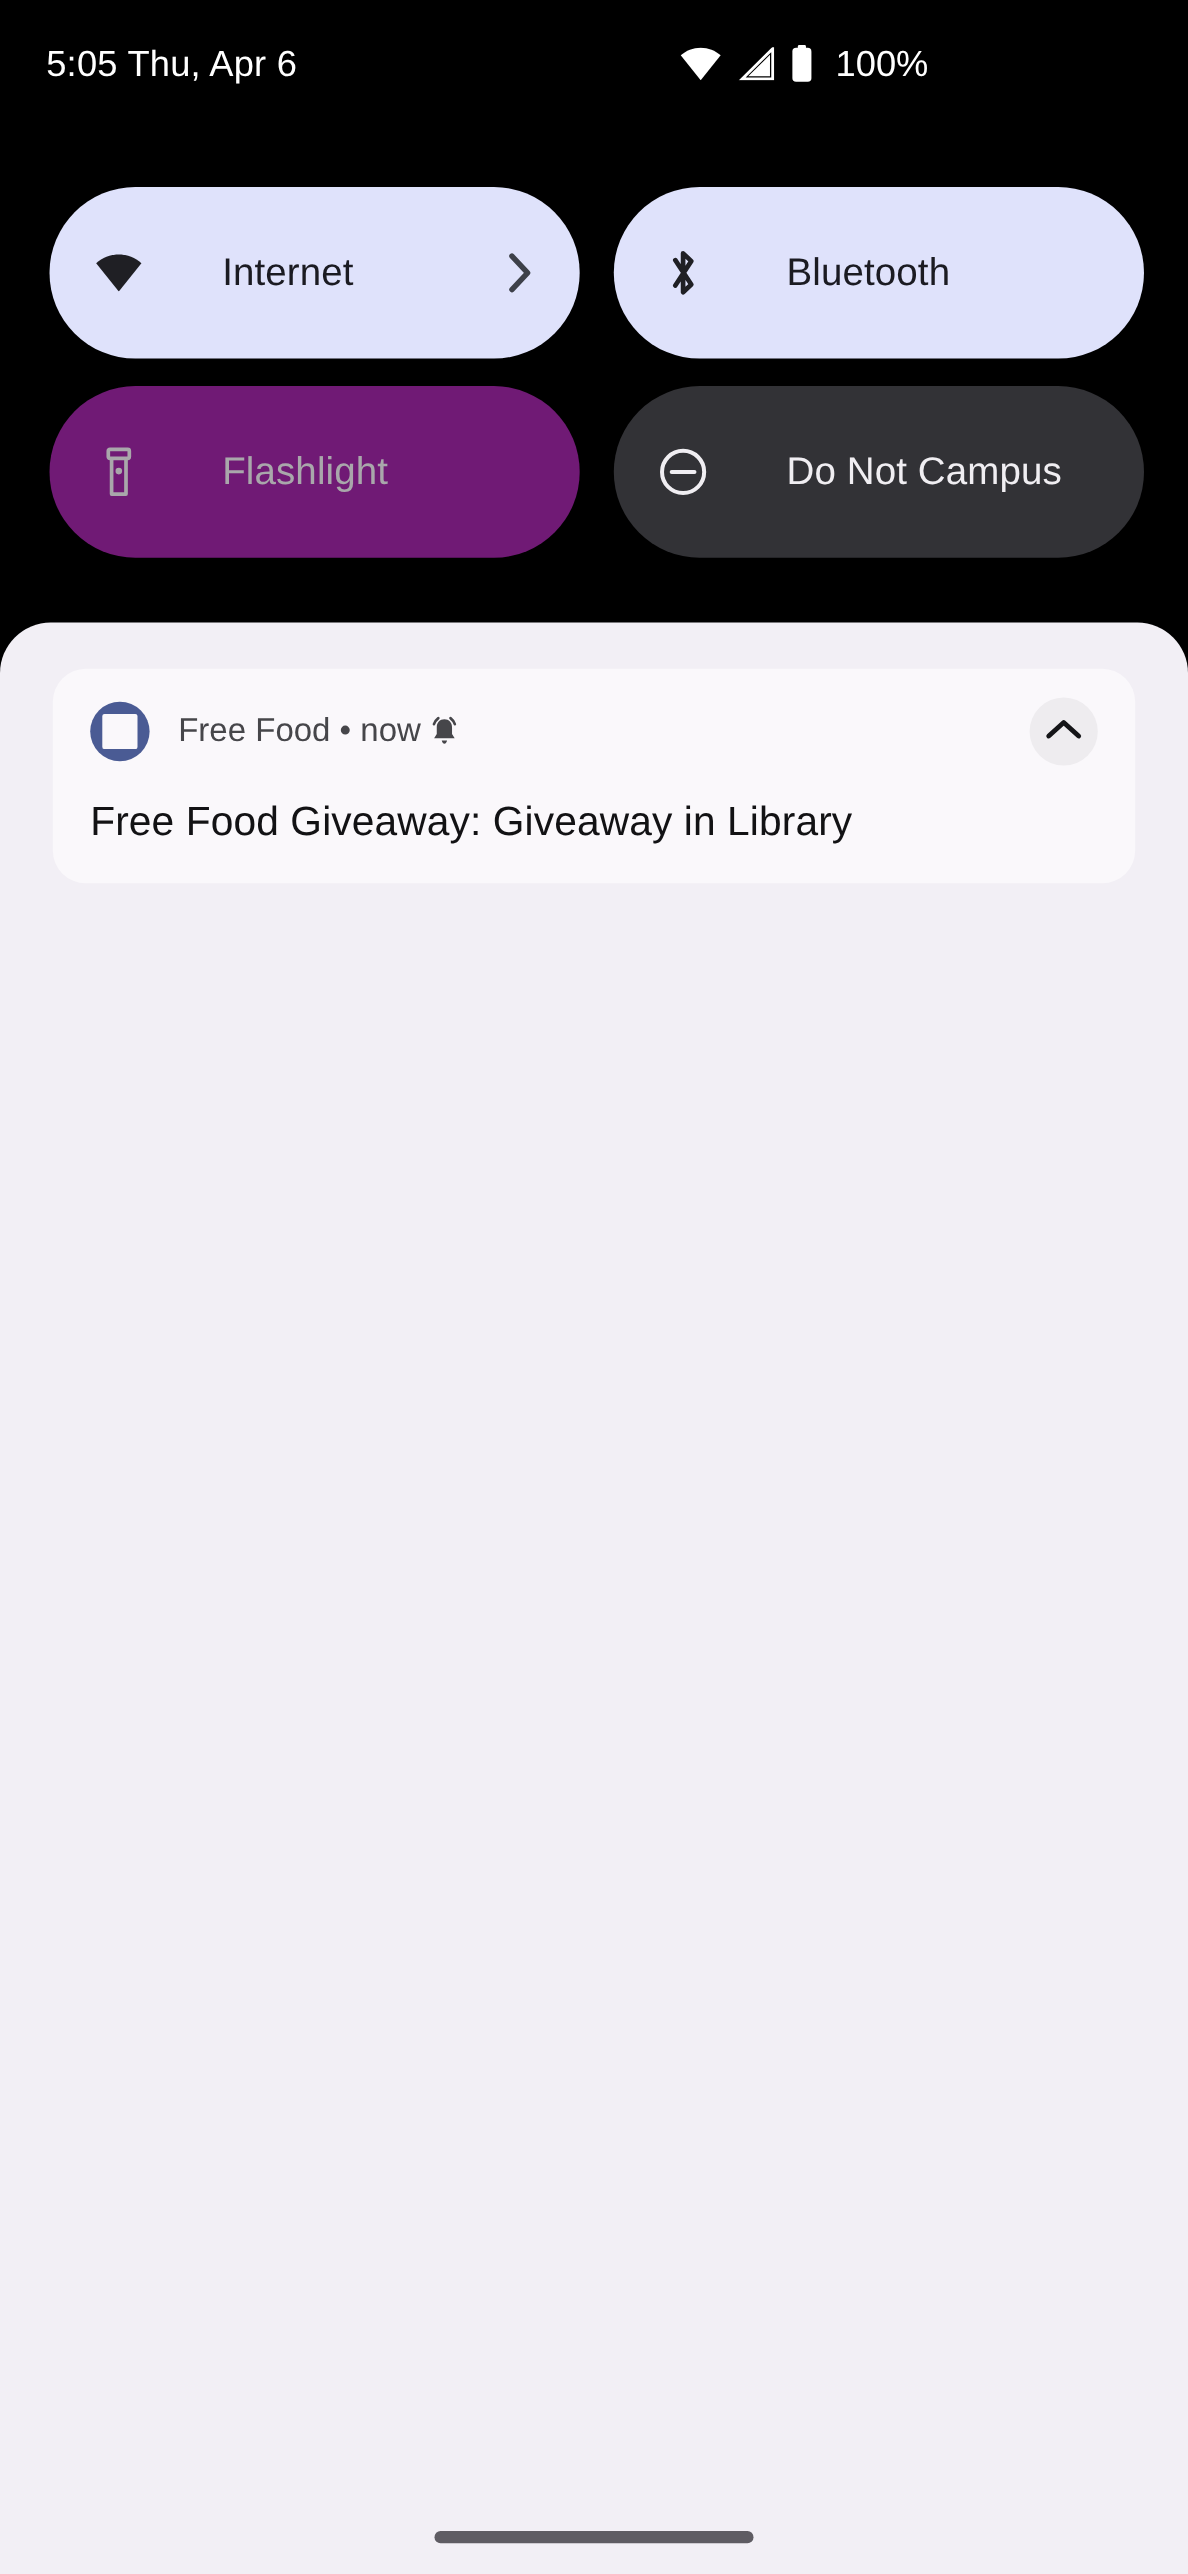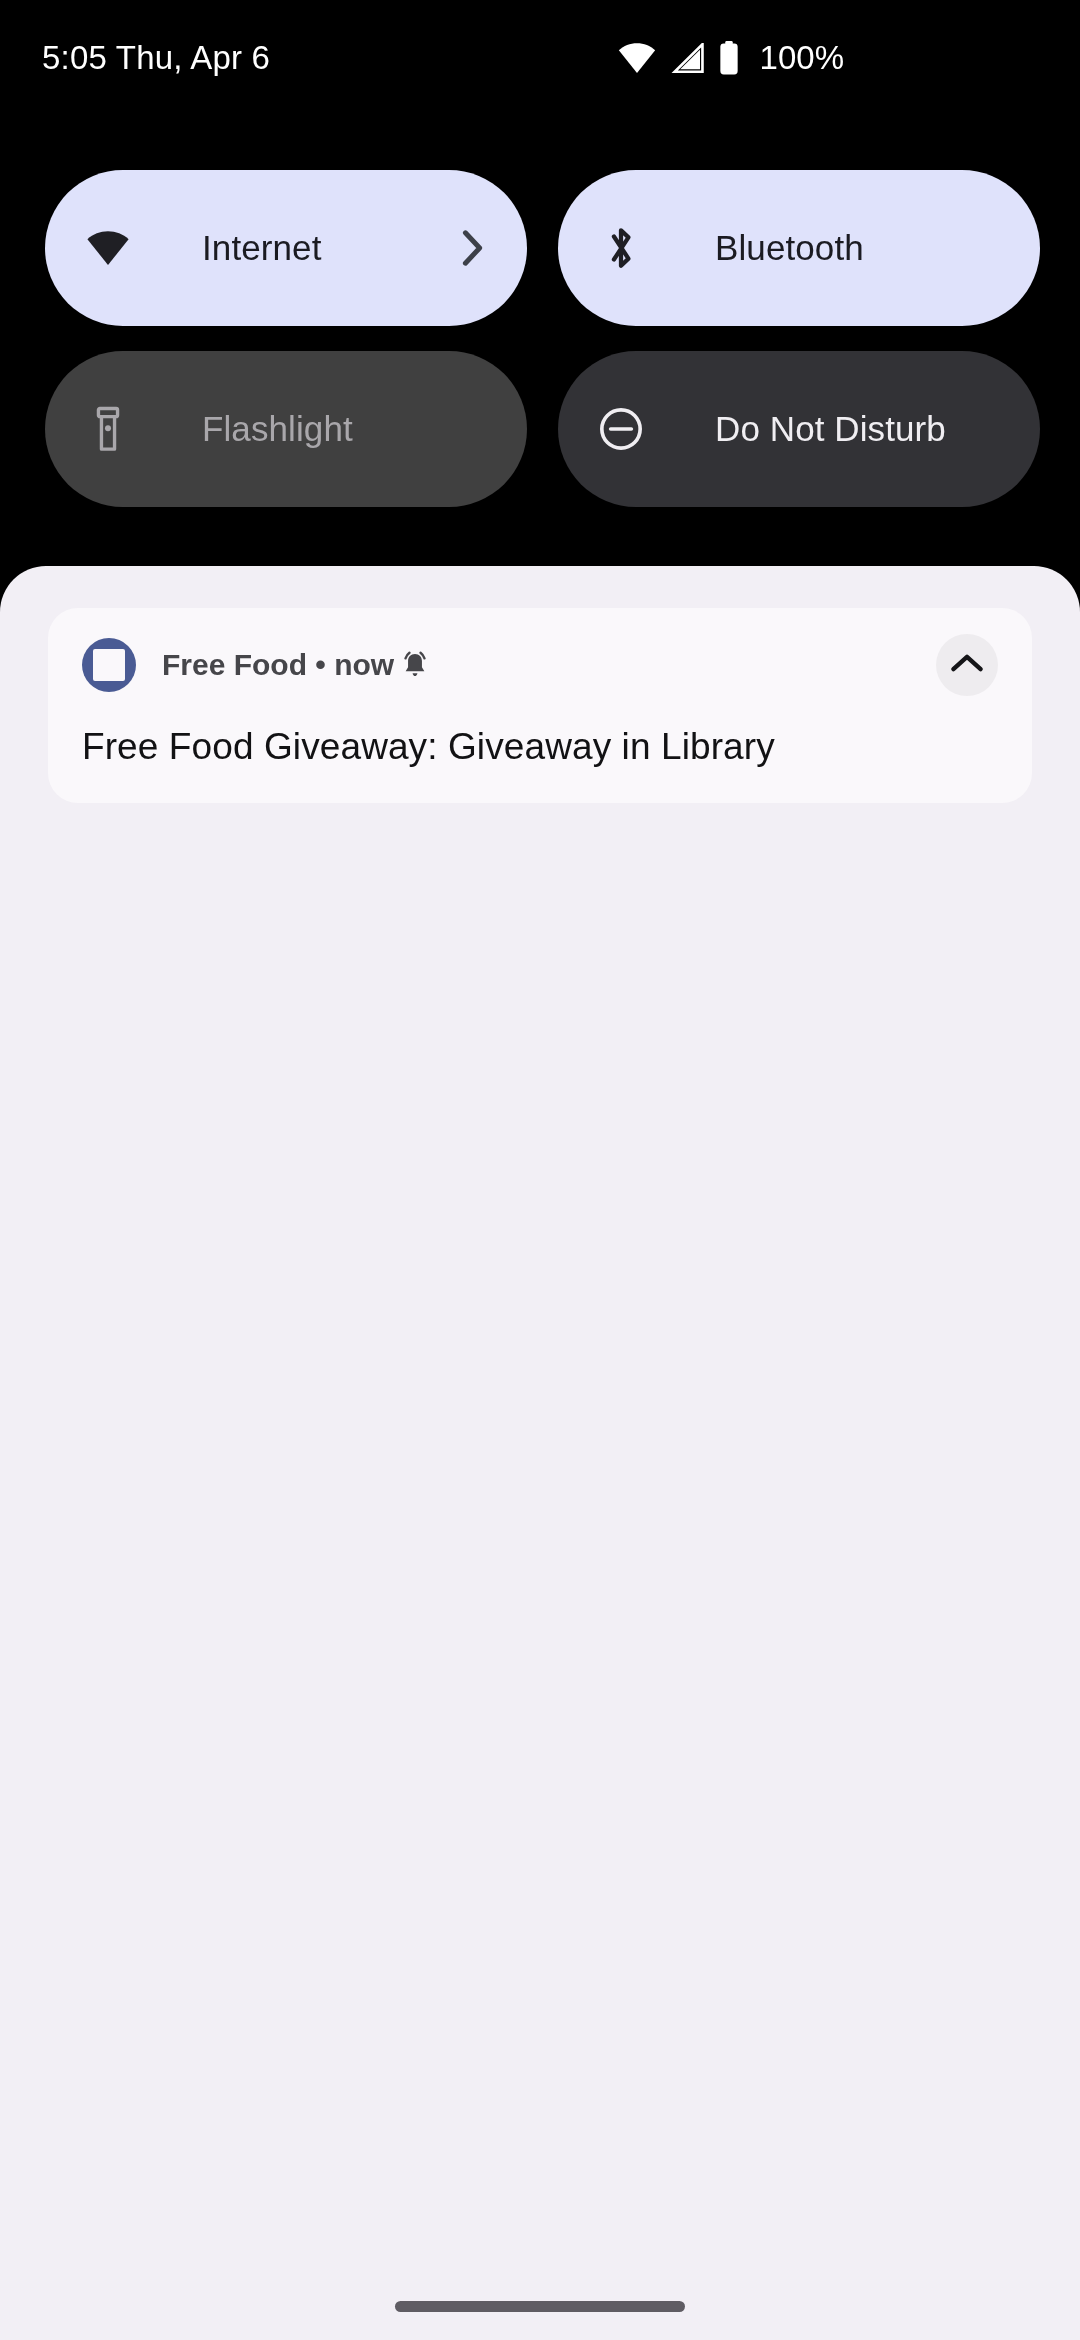--- a/index.html
+++ b/index.html
@@ -54,21 +54,21 @@
   .qs-tile {
     border-radius:80px;
     display:flex;
     align-items:center;
     padding:0 38px 0 40px;
     position:relative;
     cursor:pointer;
     gap:39px;
   }
   .qs-tile.active { background:#dfe2fb; }
-  .qs-tile.inactive-dark { background:#404040; }
+  .qs-tile.inactive-dark { background:#701a75; }
   .qs-tile.inactive-gray { background:#323236; }
 
   .qs-icon {
     width:46px; height:46px;
     display:flex; align-items:center; justify-content:center;
     flex:0 0 auto;
   }
   .qs-icon svg { display:block; }
   .qs-label {
     font-size:35px;
@@ -118,21 +118,20 @@
   }
   #app-icon .inner-square {
     width:32px; height:32px;
     background:#faf8fb;
     border-radius:2px;
   }
   #notif-meta {
     display:flex; align-items:center;
     margin-left:26px;
     gap:4px;
-    font-weight:bold;
   }
   #notif-appname {
     font-size:30px;
     color:#46464a;
     white-space:nowrap;
   }
   #alert-bell { display:flex; align-items:center; }
   #collapse-btn {
     position:absolute;
     right:0; top:50%;
@@ -256,21 +255,21 @@
       <span class="qs-label">Flashlight</span>
     </div>
 
     <div class="qs-tile inactive-gray">
       <span class="qs-icon">
         <svg width="46" height="46" viewBox="0 0 24 24">
           <circle cx="12" cy="12" r="10" fill="none" stroke="#f0eef2" stroke-width="1.9"></circle>
           <line x1="6.6" y1="12" x2="17.4" y2="12" stroke="#f0eef2" stroke-width="1.9" stroke-linecap="round"></line>
         </svg>
       </span>
-      <span class="qs-label">Do Not Disturb</span>
+      <span class="qs-label">Do Not Campus</span>
     </div>
   </div>
 
   <div id="shade">
 
     <div id="notif-card">
 
       <div id="notif-header">
         <span id="app-icon">
           <span class="inner-square"></span>

